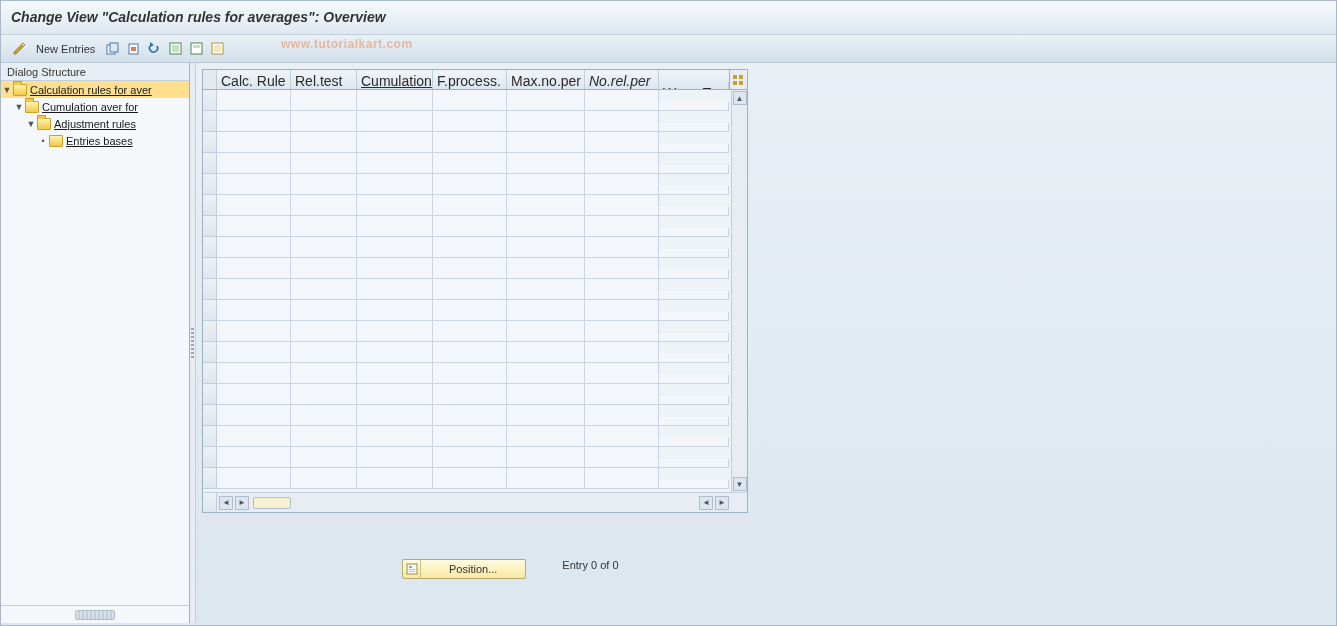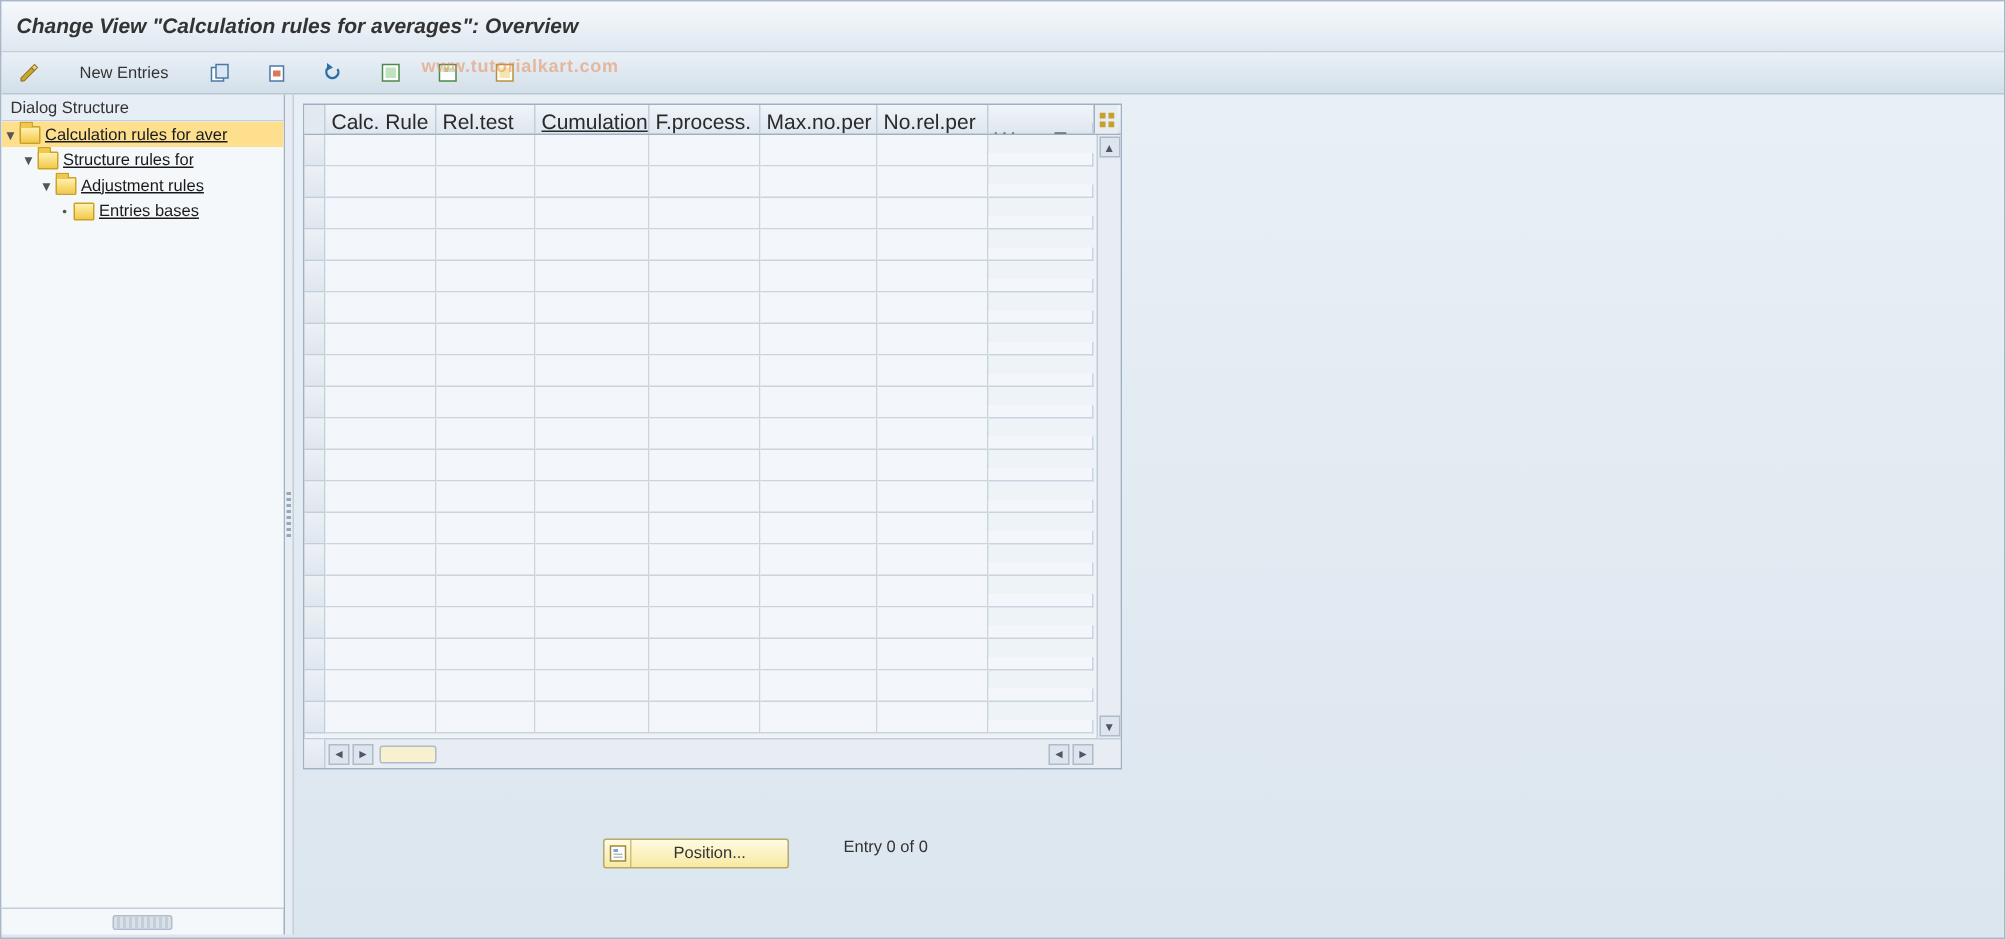--- a/index.html
+++ b/index.html
@@ -3,21 +3,21 @@
 <meta charset="utf-8">
 <style>
   * { box-sizing: border-box; margin: 0; padding: 0; }
   html, body { width: 1337px; height: 626px; font-family: Arial, sans-serif; font-size: 11px; background: #f2f2f2; overflow: hidden; }
   body { border: 1px solid #a8b8c8; background: linear-gradient(to bottom, #eaf0f6, #dce6ef); }
 
   
   .titlebar { height: 34px; padding: 8px 10px; font-style: italic; font-weight: bold; font-size: 14px; color: #333; background: linear-gradient(to bottom,#f6f9fc,#dfe8f1); border-bottom: 1px solid #c3cedb; }
 
   
-  .toolbar { height: 28px; padding: 3px 8px; display: flex; align-items: center; gap: 18px; background: linear-gradient(to bottom,#eaf1f7,#d3dfe9); border-bottom: 1px solid #b9c7d4; position: relative; }
+  .toolbar { height: 28px; padding: 3px 8px; display: flex; align-items: center; gap: 1px; background: linear-gradient(to bottom,#eaf1f7,#d3dfe9); border-bottom: 1px solid #b9c7d4; position: relative; }
   .tbtn { width: 20px; height: 20px; display: flex; align-items: center; justify-content: center; border: 1px solid transparent; border-radius: 2px; cursor: pointer; font-size: 12px; }
   .new-entries { padding: 0 6px; font-size: 11px; color: #333; cursor: pointer; }
   .watermark { position: absolute; left: 280px; top: 2px; font-size: 12px; font-weight: bold; color: rgba(230,140,90,0.55); letter-spacing: 0.5px; pointer-events: none; }
 
   
   .main { display: flex; height: calc(100% - 64px); }
 
   
   .treewrap { width: 189px; flex: 0 0 189px; border-right: 1px solid #9fb0c2; background: #f5f8fb; display: flex; flex-direction: column; }
   .treehdr { height: 18px; line-height: 18px; padding-left: 6px; background: #e8eef5; border-bottom: 1px solid #c3cedb; color: #333; }
@@ -67,21 +67,21 @@
 
   
   .footer { position: absolute; left: 6px; top: calc(6px + 444px + 46px); width: 546px; display:flex; }
   .pos-btn { margin-left: 200px; height: 20px; display:flex; align-items:center; border:1px solid #b6a96b; background: linear-gradient(#fffbe0,#f7e9a2); border-radius:2px; cursor:pointer; }
   .pos-btn .icn { width:18px; height:18px; display:flex; align-items:center; justify-content:center; border-right:1px solid #cdbf7d; font-size:10px;}
   .pos-btn .lbl { padding: 0 28px; font-size:11px; color:#333;}
   .entry-txt { margin-left: 36px; color:#333; }
 
   
   .c0{width:74px;flex:0 0 74px;} .c1{width:66px;flex:0 0 66px;} .c2{width:76px;flex:0 0 76px;text-decoration:underline;}
-  .c3{width:74px;flex:0 0 74px;} .c4{width:78px;flex:0 0 78px;} .c5{width:74px;flex:0 0 74px;}
+  .c3{width:74px;flex:0 0 74px;} .c4{width:78px;flex:0 0 78px;} .c5{width:74px;flex:0 0 74px;font-style:italic;}
   .c6{width:70px;flex:0 0 70px;margin-top:12px;}
 
   
   .ic-pencil{color:#8a6d1e;} .ic-copy{color:#4a78a8;} .ic-del{color:#b85c4a;}
   .ic-undo{color:#2c6fa8;} .ic-sel{color:#4a8a4a;} .ic-selblk{color:#4a8a4a;}
   .ic-desel{color:#b8903a;}
 </style>
 </head>
 <body>
 
@@ -141,21 +141,21 @@
     <div class="tree" id="tree">
         <div class="trow sel">
           <span class="tw">▼</span>
           <span class="fld open"></span>
           <span class="lbl">Calculation rules for aver</span>
         </div>
         <div class="trow">
           <span class="tw"></span>
           <span class="tw">▼</span>
           <span class="fld open"></span>
-          <span class="lbl">Structure rules for</span>
+          <span class="lbl">Cumulation aver for</span>
         </div>
         <div class="trow">
           <span class="tw"></span>
           <span class="tw"></span>
           <span class="tw">▼</span>
           <span class="fld open"></span>
           <span class="lbl">Adjustment rules</span>
         </div>
         <div class="trow">
           <span class="tw"></span>

